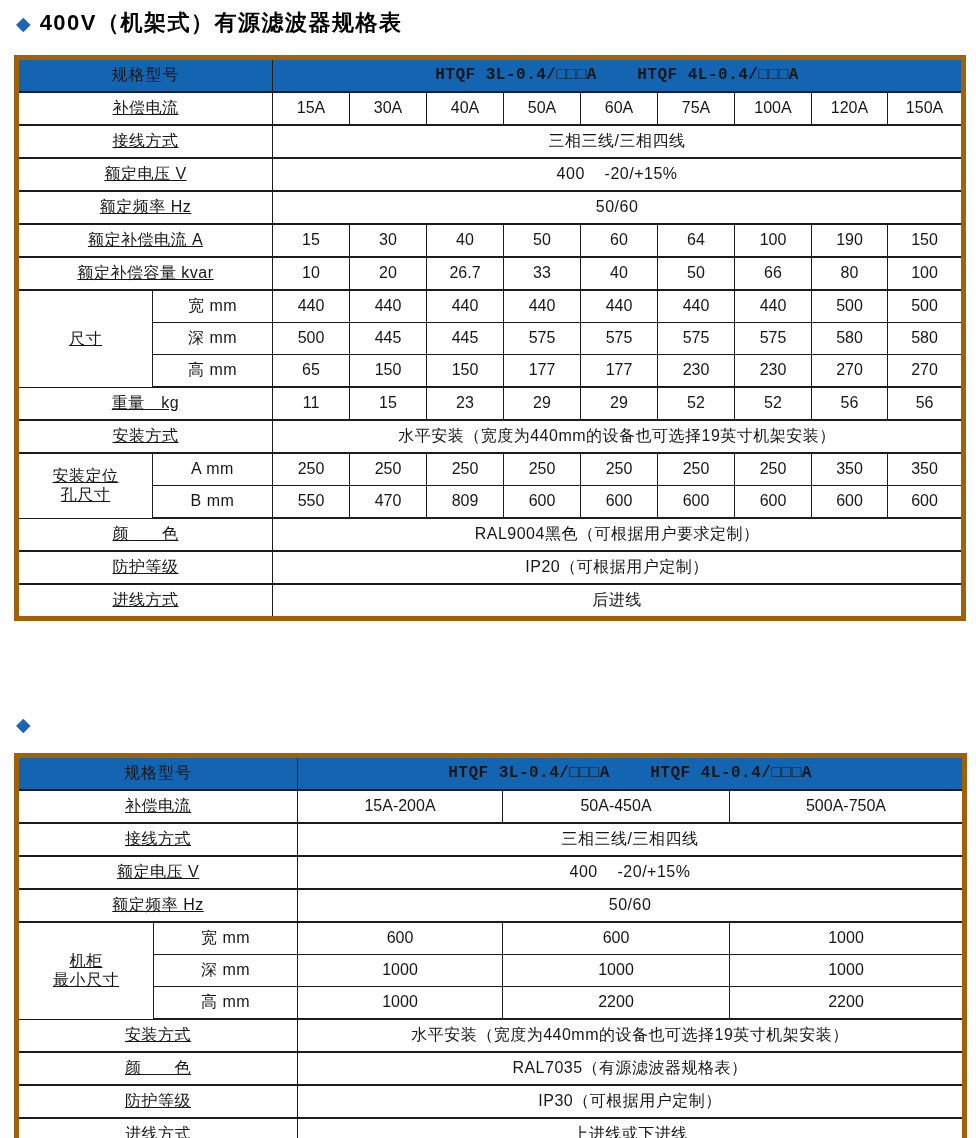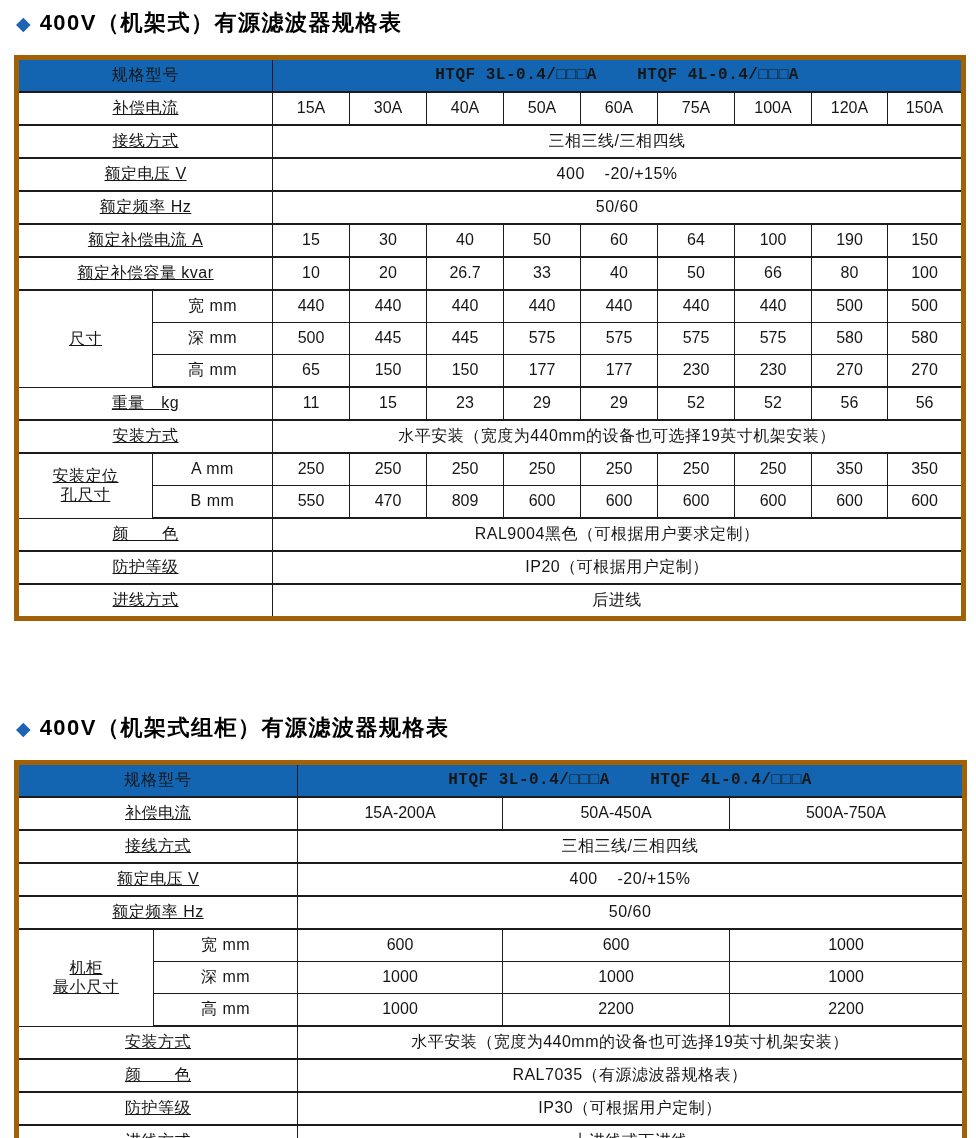--- a/index.html
+++ b/index.html
@@ -214,21 +214,20 @@
             <td colspan="2" class="label">进线方式</td>
             <td colspan="9" class="spanval">后进线</td>
           </tr>
         </tbody>
       </table>
   </div>
 
   <div class="section sec-gap">
     <h2 class="sec-title">
       <span class="diamond">◆</span>
-      <span>400V（机架式组柜）有源滤波器规格表</span>
     </h2>
     <table class="spec">
       <colgroup>
         <col style="width:137px">
           <col style="width:144px">
         <col style="width:205px">
           <col style="width:227px">
           <col style="width:235px">
       </colgroup>
     <tbody>

